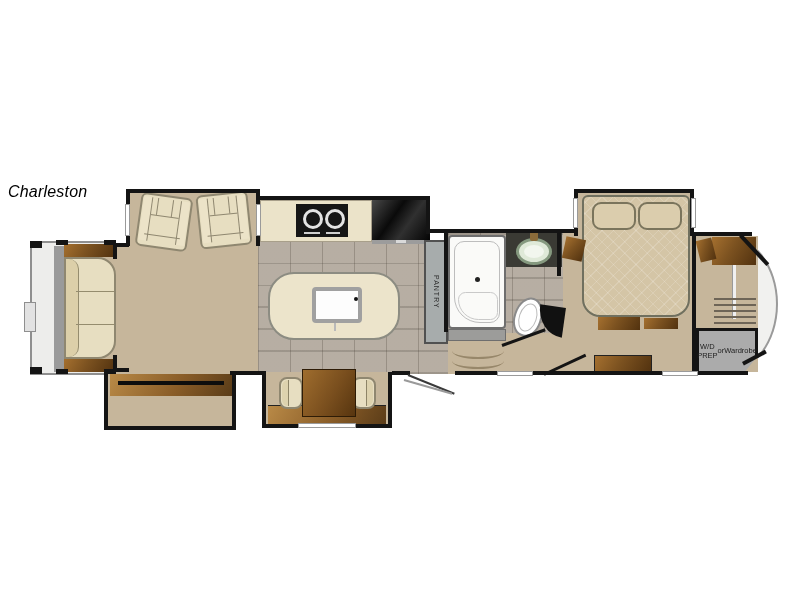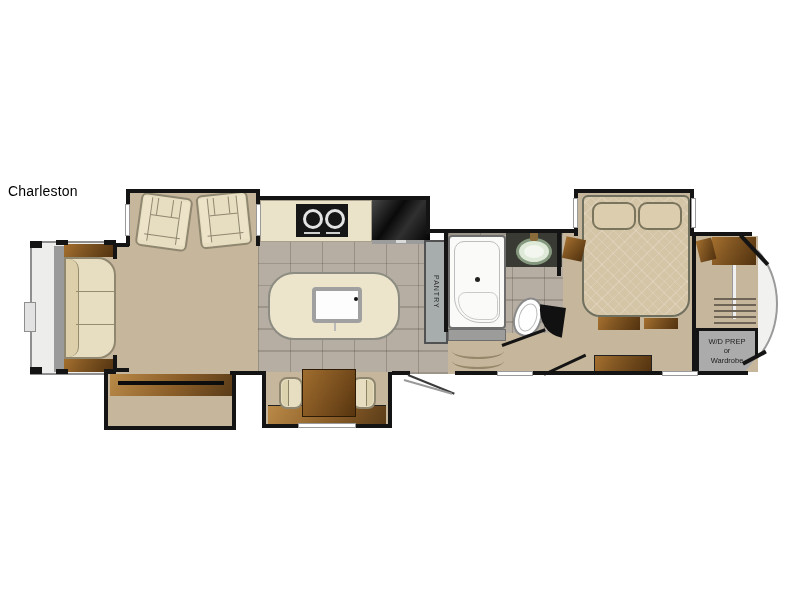--- a/index.html
+++ b/index.html
@@ -11,21 +11,21 @@
   .tan{background:#c6b69b;}
   .tile{background-color:#b3aa9e;
     background-image:
       repeating-linear-gradient(90deg, rgba(90,82,74,.30) 0 1.5px, rgba(255,255,255,.05) 1.5px 32px),
       repeating-linear-gradient(0deg, rgba(90,82,74,.30) 0 1.5px, transparent 1.5px 22px);}
   .wood{background:linear-gradient(120deg,#a5702f 0%,#7c5220 45%,#52320f 100%);}
   .woodlt{background:linear-gradient(120deg,#b98a47 0%,#8a5d28 55%,#5a3c18 100%);}
   .cream{background:#e7dec1;border:2px solid #8f8770;box-sizing:border-box;}
   .blk{background:linear-gradient(125deg,#4a4a4a 0%,#0a0a0a 38%,#303030 60%,#000 100%);}
   .lbl{color:#222;text-align:center;line-height:1.25;}
-  #title{position:absolute;left:8px;top:183px;font-size:14px;color:#000;letter-spacing:.2px;}
+  #title{position:absolute;left:8px;top:183px;font-size:16px;color:#000;letter-spacing:.2px;font-style:italic;}
 </style>
 </head>
 <body>
 
 <div id="plan">
 
   <div id="title">Charleston</div>
 
   <div class="abs" style="left:722px;top:233px;width:56px;height:142px;background:#f1f1ef;border:2px solid #9a9a9a;
               border-radius:0 100% 100% 0 / 0 50% 50% 0;box-sizing:border-box;"></div>
@@ -129,21 +129,21 @@
   <div class="abs wood" style="left:594px;top:355px;width:58px;height:18px;border:1px solid #222;box-sizing:border-box;"></div>
   <div class="abs" style="left:544px;top:373px;width:46px;height:3px;background:#141414;transform:rotate(-25deg);transform-origin:left center;"></div>
 
   <div class="abs wood" style="left:712px;top:237px;width:44px;height:28px;"></div>
   <div class="abs wood" style="left:698px;top:239px;width:16px;height:22px;transform:rotate(-14deg);"></div>
   <div class="abs" style="left:732px;top:265px;width:3px;height:54px;background:#f0f0f0;border-left:1px solid #999;"></div>
   <div class="abs" style="left:714px;top:298px;width:42px;height:46px;
               background:repeating-linear-gradient(180deg,#6e6557 0 2px,transparent 2px 6px);"></div>
   <div class="abs" style="left:696px;top:328px;width:62px;height:46px;background:#ababab;border:3px solid #141414;box-sizing:border-box;
               clip-path:polygon(0 0,100% 0,100% 60%,76% 100%,0 100%);
-              display:flex;flex-direction:column;align-items:center;justify-content:center;">
+              display:flex;flex-direction:row;align-items:center;justify-content:center;">
     <span class="lbl" style="font-size:7.5px;">W/D PREP</span>
     <span class="lbl" style="font-size:7.5px;">or</span>
     <span class="lbl" style="font-size:7.5px;">Wardrobe</span>
   </div>
 
   <div class="abs woodlt" style="left:268px;top:405px;width:118px;height:20px;border-top:1px solid #222;box-sizing:border-box;"></div>
   <div class="abs cream" style="left:279px;top:377px;width:24px;height:32px;border-radius:8px;">
     <div class="abs" style="left:1px;top:1px;width:6px;height:26px;background:#ddd2ae;border-right:1px solid #8d8467;border-radius:6px 0 0 6px;"></div>
   </div>
   <div class="abs cream" style="left:352px;top:377px;width:24px;height:32px;border-radius:8px;">

